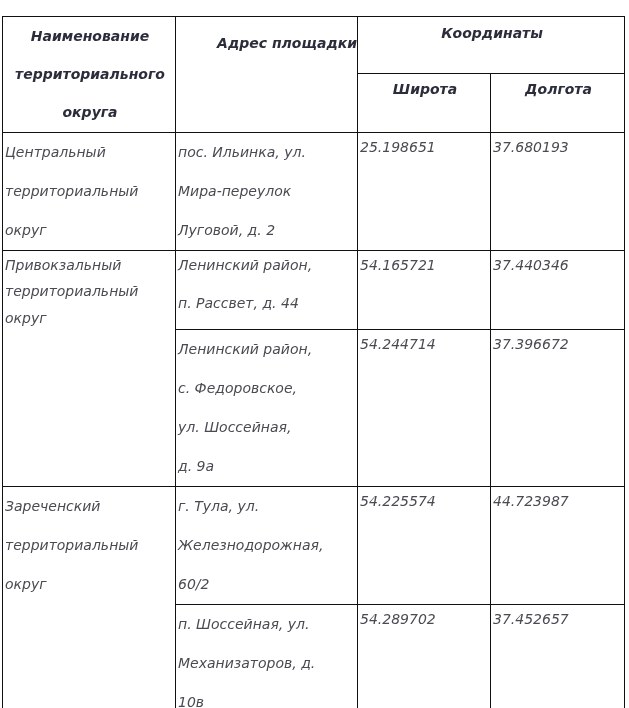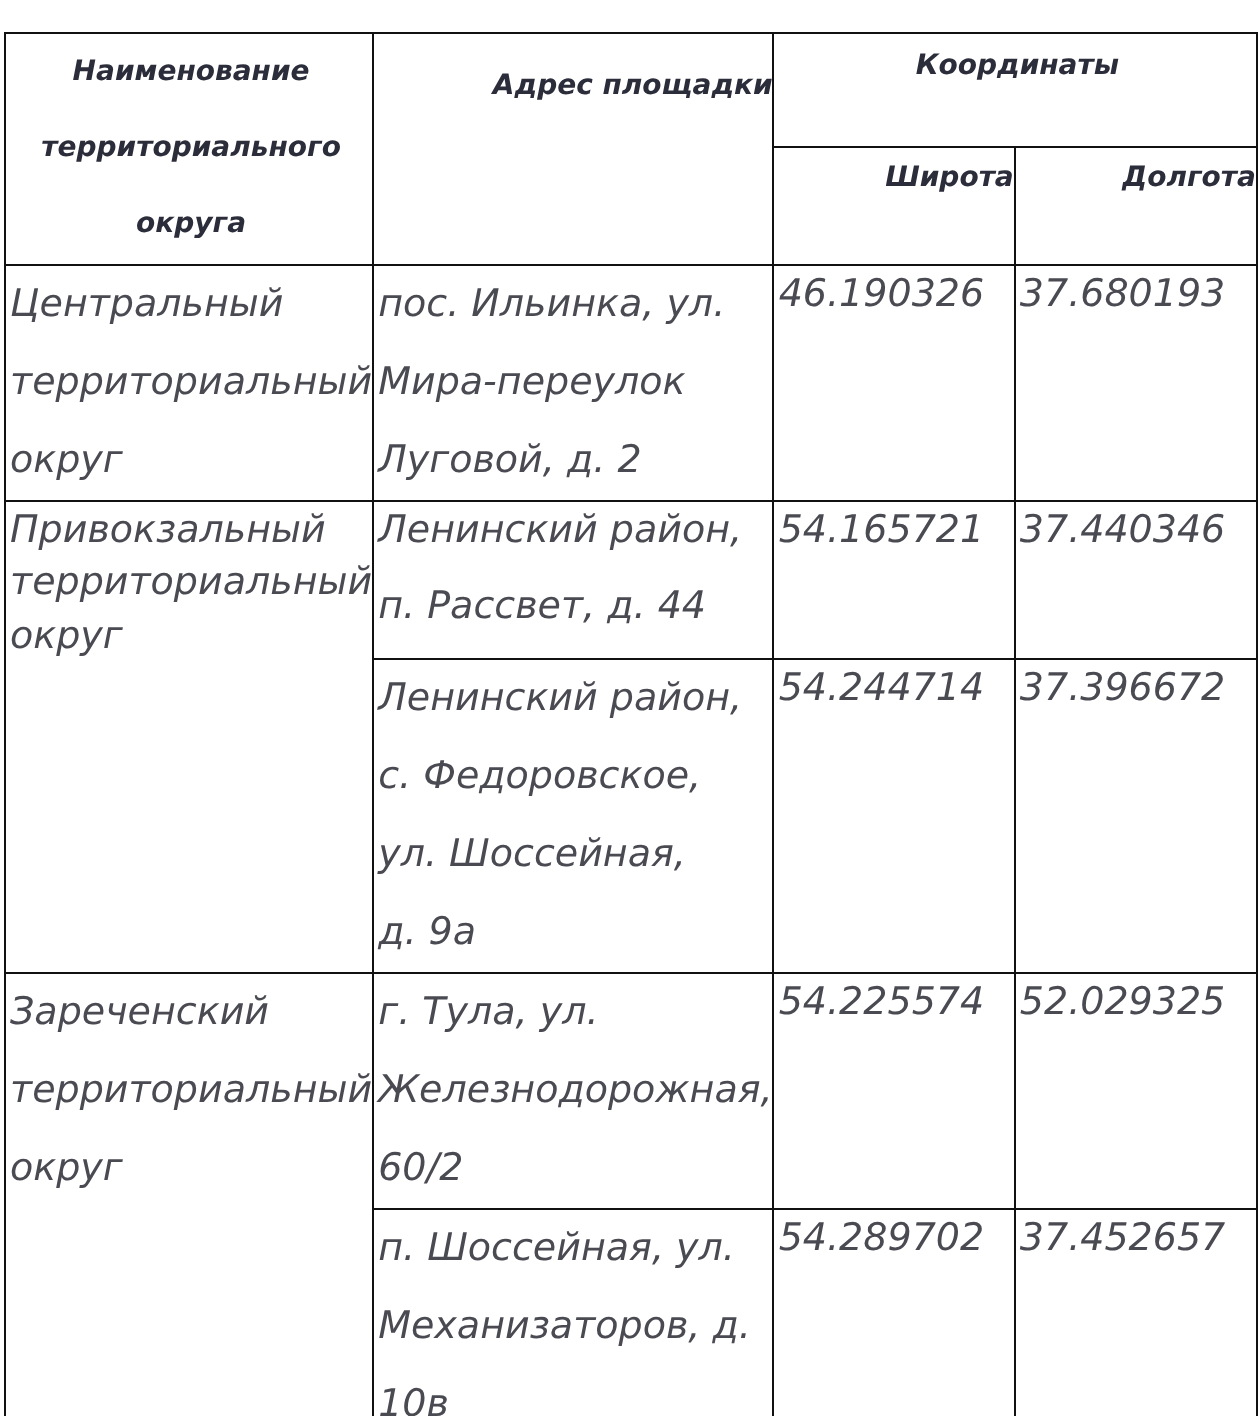--- a/index.html
+++ b/index.html
@@ -1,24 +1,24 @@
 <!DOCTYPE html>
 <html><head>
 <meta charset="utf-8">
 <style>
   html, body { margin:0; padding:0; background:#ffffff; }
   body { width:629px; height:708px; position:relative; overflow:hidden;
          font-family:"DejaVu Sans", sans-serif; color:#3f4047; }
   table.grid { position:absolute; left:2px; top:16px; border-collapse:collapse; table-layout:fixed;font-style:italic; }
   table.grid td, table.grid th { border:1.5px solid #111; vertical-align:top; padding:0 0 0 2px; }
   th { font-weight:bold; color:#2b2d3a; font-size:14px; text-align:center; }
-  td { font-size:19px; font-weight:normal; line-height:39px; color:#4a4b52;margin-top:44px; }
+  td { font-size:14px; font-weight:normal; line-height:39px; color:#4a4b52;margin-top:44px; }
   .h1 { line-height:38px; padding-top:0; }
   .hdr-coords { line-height:32px;margin-top:20px; }
-  .hdr-sub { line-height:30px;text-align:right; }
+  .hdr-sub { line-height:30px; }
   .num { line-height:28px; padding-top:0; }
   .tight { line-height:24px; }
 </style>
 </head>
 <body>
 
 <table class="grid">
   <colgroup>
     <col style="width:173px">
       <col style="width:182px">
@@ -52,21 +52,21 @@
     <td>
       <div>Центральный</div>
       <div>территориальный</div>
       <div>округ</div>
     </td>
     <td>
       <div>пос. Ильинка, ул.</div>
       <div>Мира-переулок</div>
       <div>Луговой, д. 2</div>
     </td>
-    <td class="num">46.190326</td>
+    <td class="num">25.198651</td>
     <td class="num">37.680193</td>
   </tr>
 
   <tr style="height:79px">
     <td rowspan="2">
       <div class="tight" style="line-height:28px;">Привокзальный</div>
       <div class="tight">территориальный</div>
       <div style="line-height:30px;">округ</div>
     </td>
     <td>
@@ -93,21 +93,21 @@
       <div>Зареченский</div>
       <div>территориальный</div>
       <div>округ</div>
     </td>
     <td>
       <div>г. Тула, ул.</div>
       <div>Железнодорожная,</div>
       <div>60/2</div>
     </td>
     <td class="num">54.225574</td>
-    <td class="num">52.029325</td>
+    <td class="num">44.723987</td>
   </tr>
 
   <tr style="height:117px">
     <td>
       <div>п. Шоссейная, ул.</div>
       <div>Механизаторов, д.</div>
       <div>10в</div>
     </td>
     <td class="num">54.289702</td>
     <td class="num">37.452657</td>

